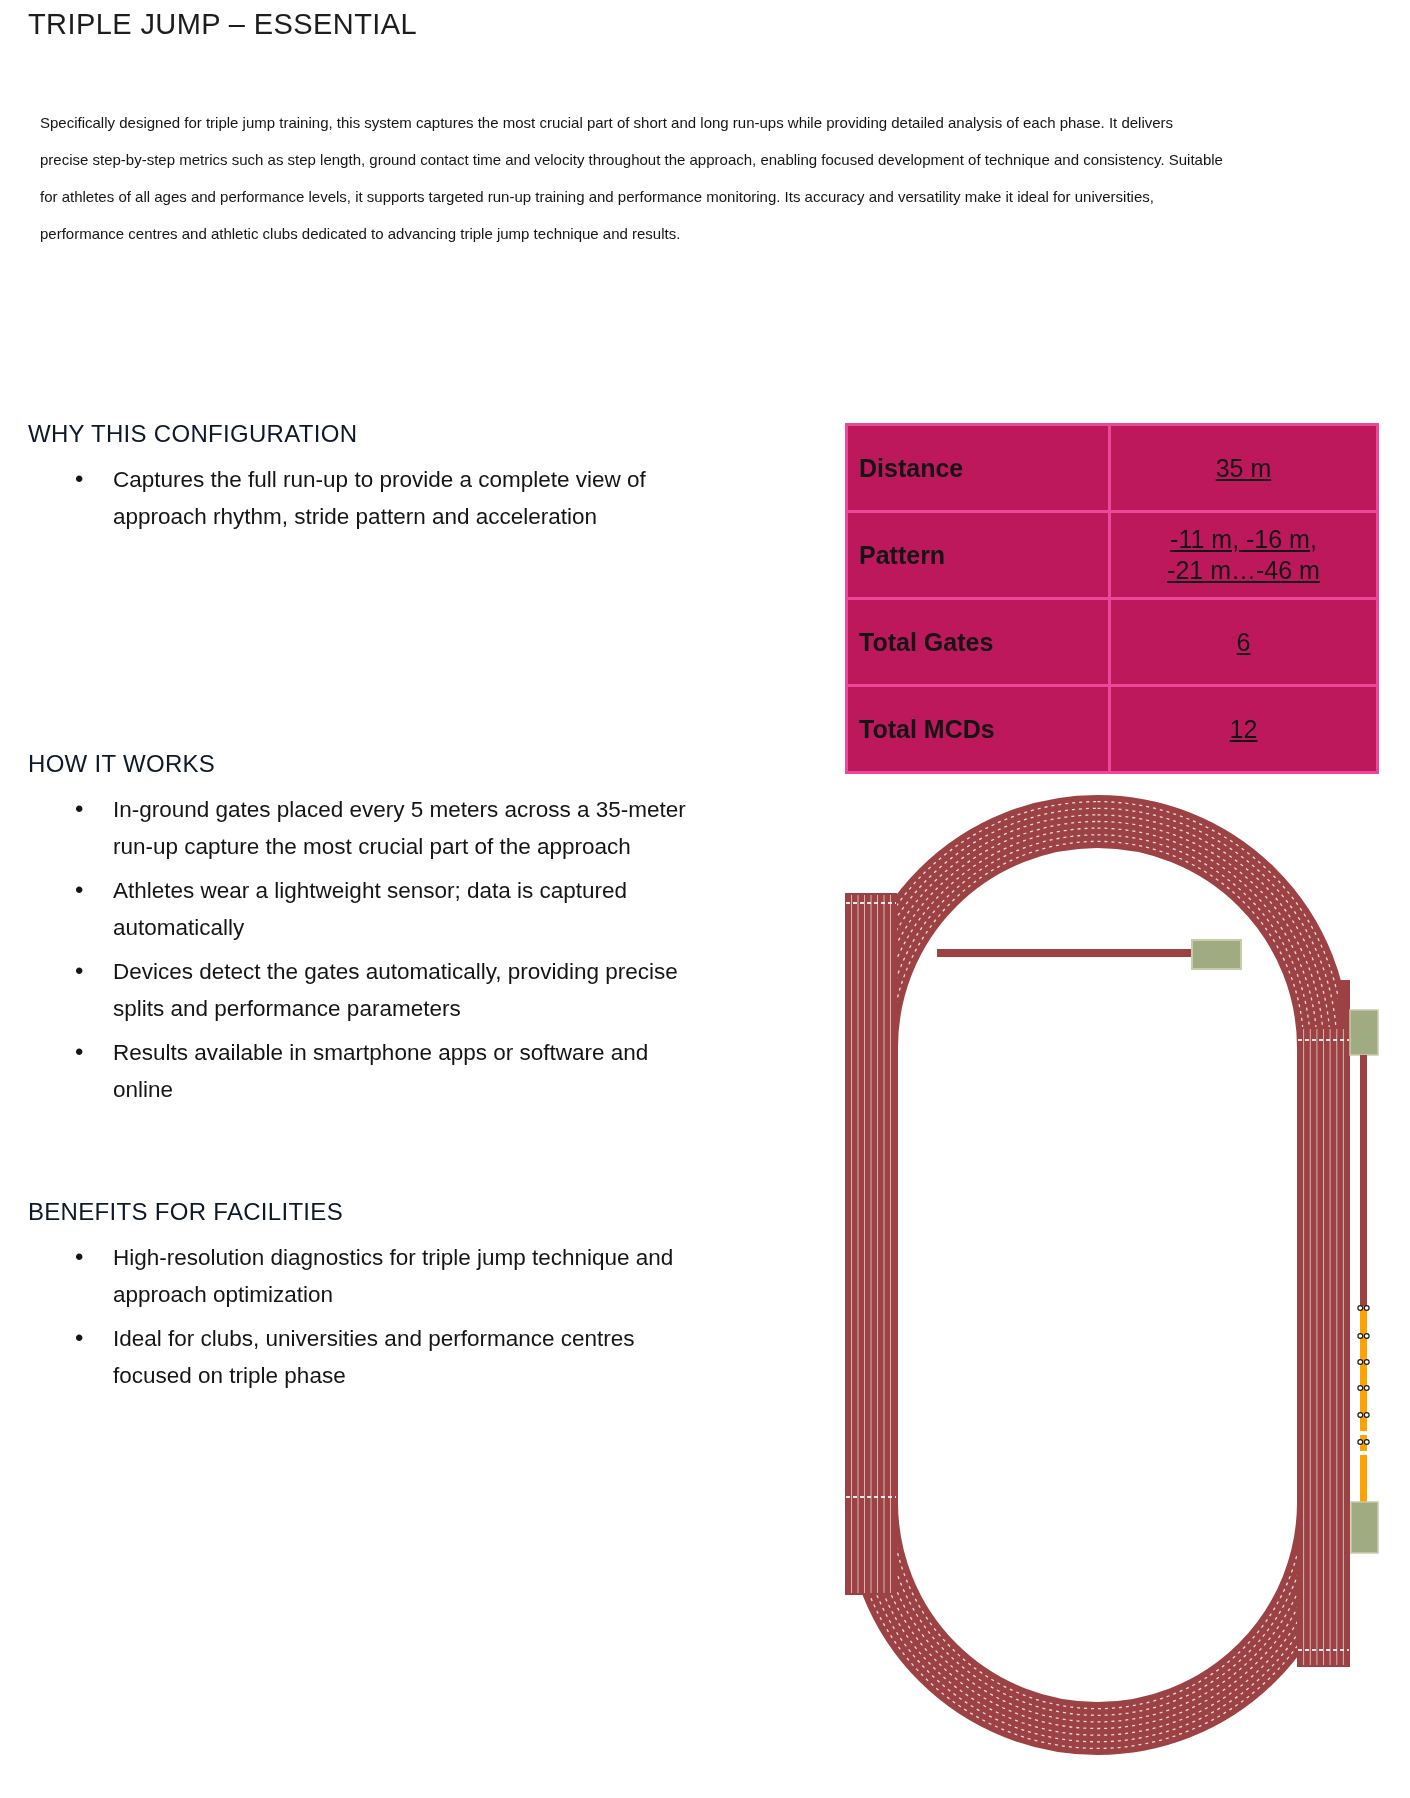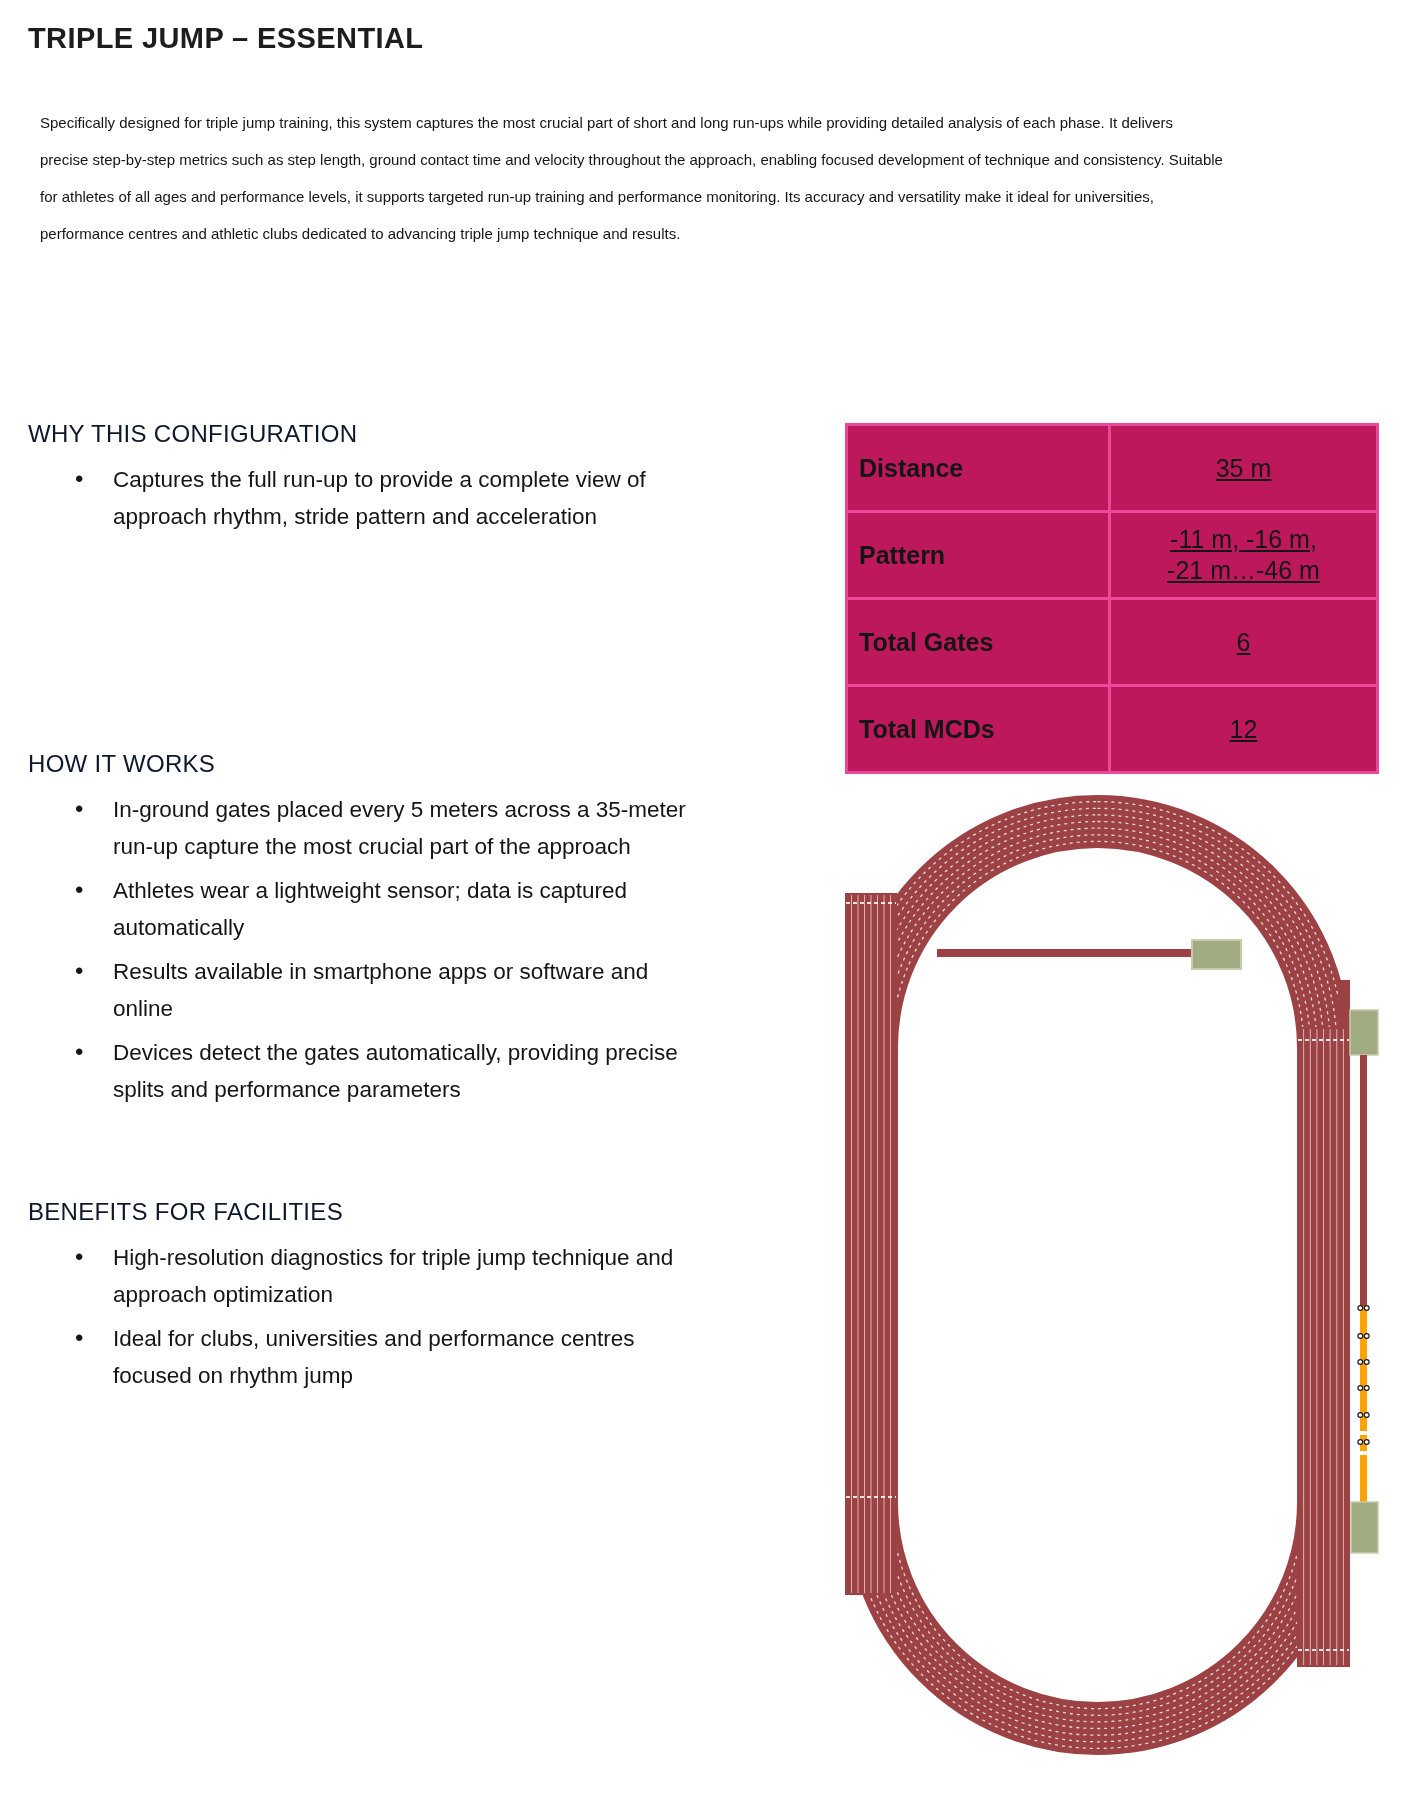--- a/index.html
+++ b/index.html
@@ -2,22 +2,22 @@
 <html><head>
 <meta charset="utf-8">
 <style>
   html,body{margin:0;padding:0;background:#ffffff;}
   .page{
     position:relative;width:1410px;height:1798px;background:#fff;
     font-family:"Liberation Sans","DejaVu Sans",sans-serif;color:#151515;
     overflow:hidden;
   }
   .title{
-    position:absolute;left:28px;top:22px;margin:0;
-    font-size:29px;font-weight:700;letter-spacing:.4px;color:#1d1d1d;
+    position:absolute;left:28px;top:8px;margin:0;
+    font-size:29px;font-weight:400;letter-spacing:.4px;color:#1d1d1d;
   }
   .intro{
     position:absolute;left:28px;top:92px;width:1185px;margin:12px;
     font-size:15px;line-height:37px;
   }
   .sec{position:absolute;left:28px;width:705px;}
   .sec h2{
     margin:0 0 13px 0;font-size:24px;font-weight:400;
     letter-spacing:.3px;color:#0f172a;
   }
@@ -60,30 +60,30 @@
     <ul>
       <li><span>Captures the full run-up to provide a complete view of approach rhythm, stride pattern and acceleration</span></li>
     </ul>
   </section>
 
   <section class="sec sec-how">
     <h2>HOW IT WORKS</h2>
     <ul>
       <li><span>In-ground gates placed every 5 meters across a 35-meter run-up capture the most crucial part of the approach</span></li>
       <li><span>Athletes wear a lightweight sensor; data is captured automatically</span></li>
+      <li><span>Devices detect the gates automatically, providing precise splits and performance parameters</span></li>
       <li><span>Results available in smartphone apps or software and online</span></li>
-      <li><span>Devices detect the gates automatically, providing precise splits and performance parameters</span></li>
     </ul>
   </section>
 
   <section class="sec sec-benefits">
     <h2>BENEFITS FOR FACILITIES</h2>
     <ul>
       <li><span>High-resolution diagnostics for triple jump technique and approach optimization</span></li>
-      <li><span>Ideal for clubs, universities and performance centres focused on rhythm jump</span></li>
+      <li><span>Ideal for clubs, universities and performance centres focused on triple phase</span></li>
     </ul>
   </section>
 
   <table class="spec">
     <tbody>
       <tr>
         <td class="lbl">Distance</td>
         <td class="val">35 m</td>
       </tr>
       <tr>

